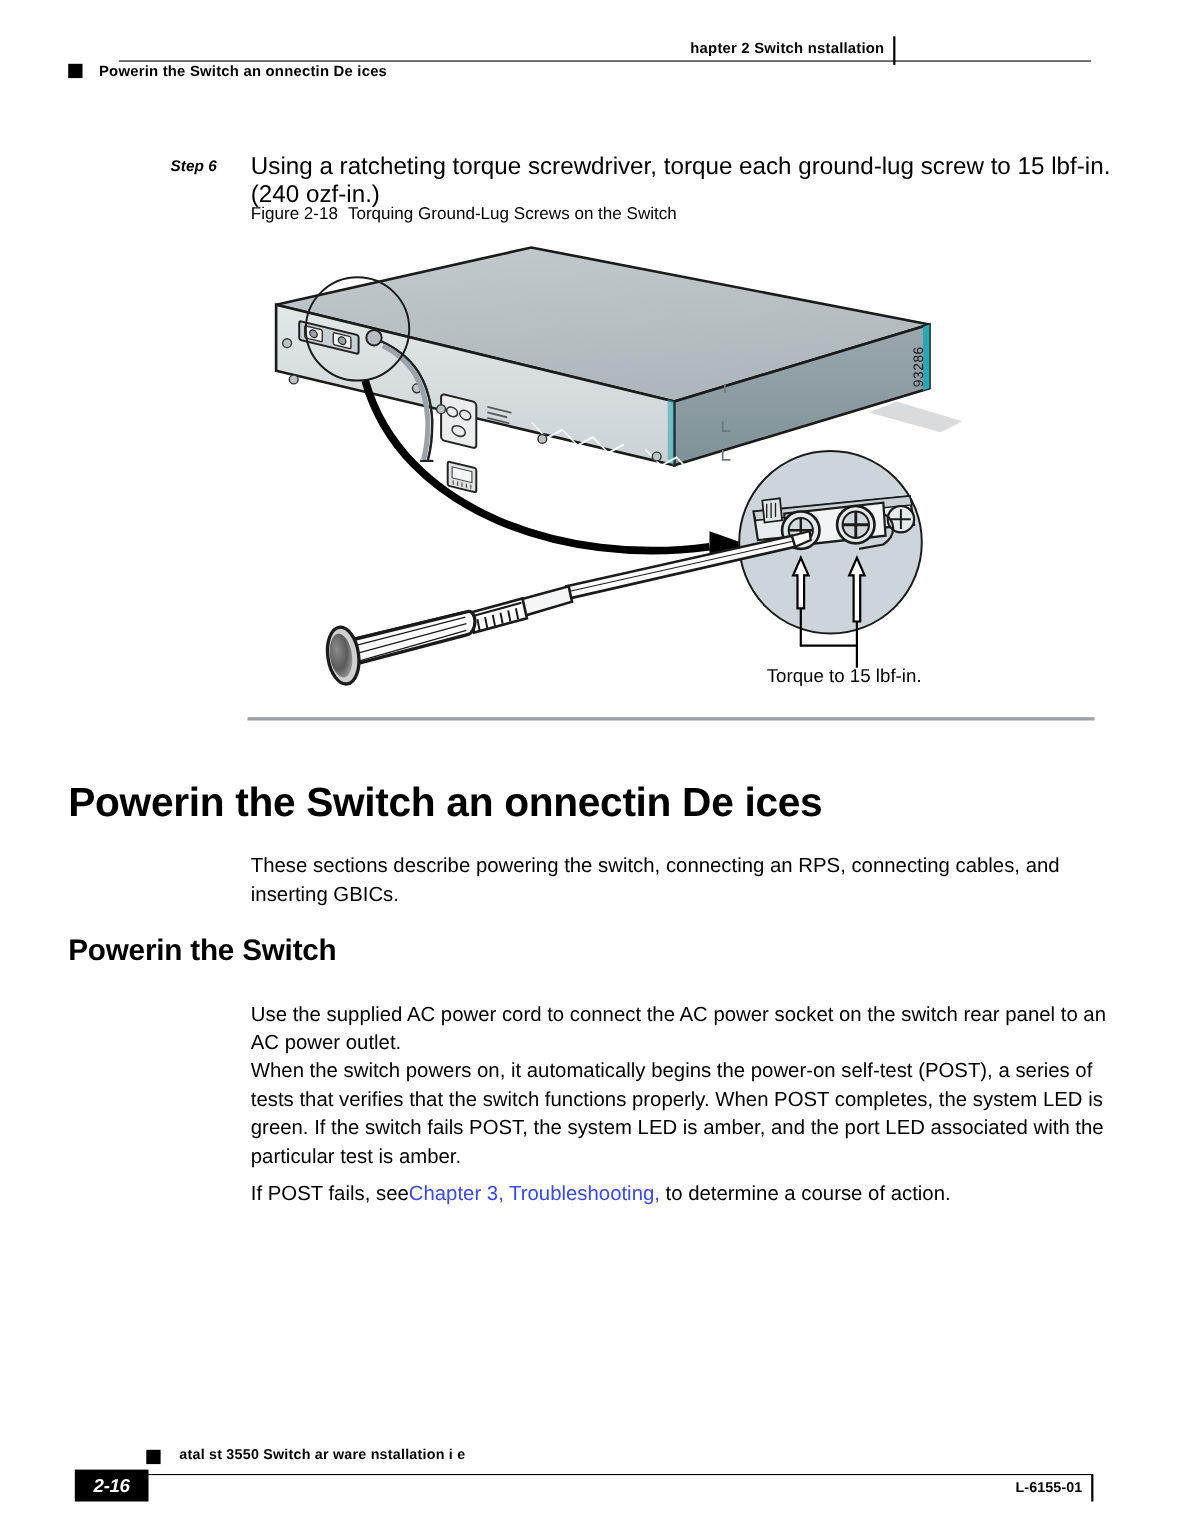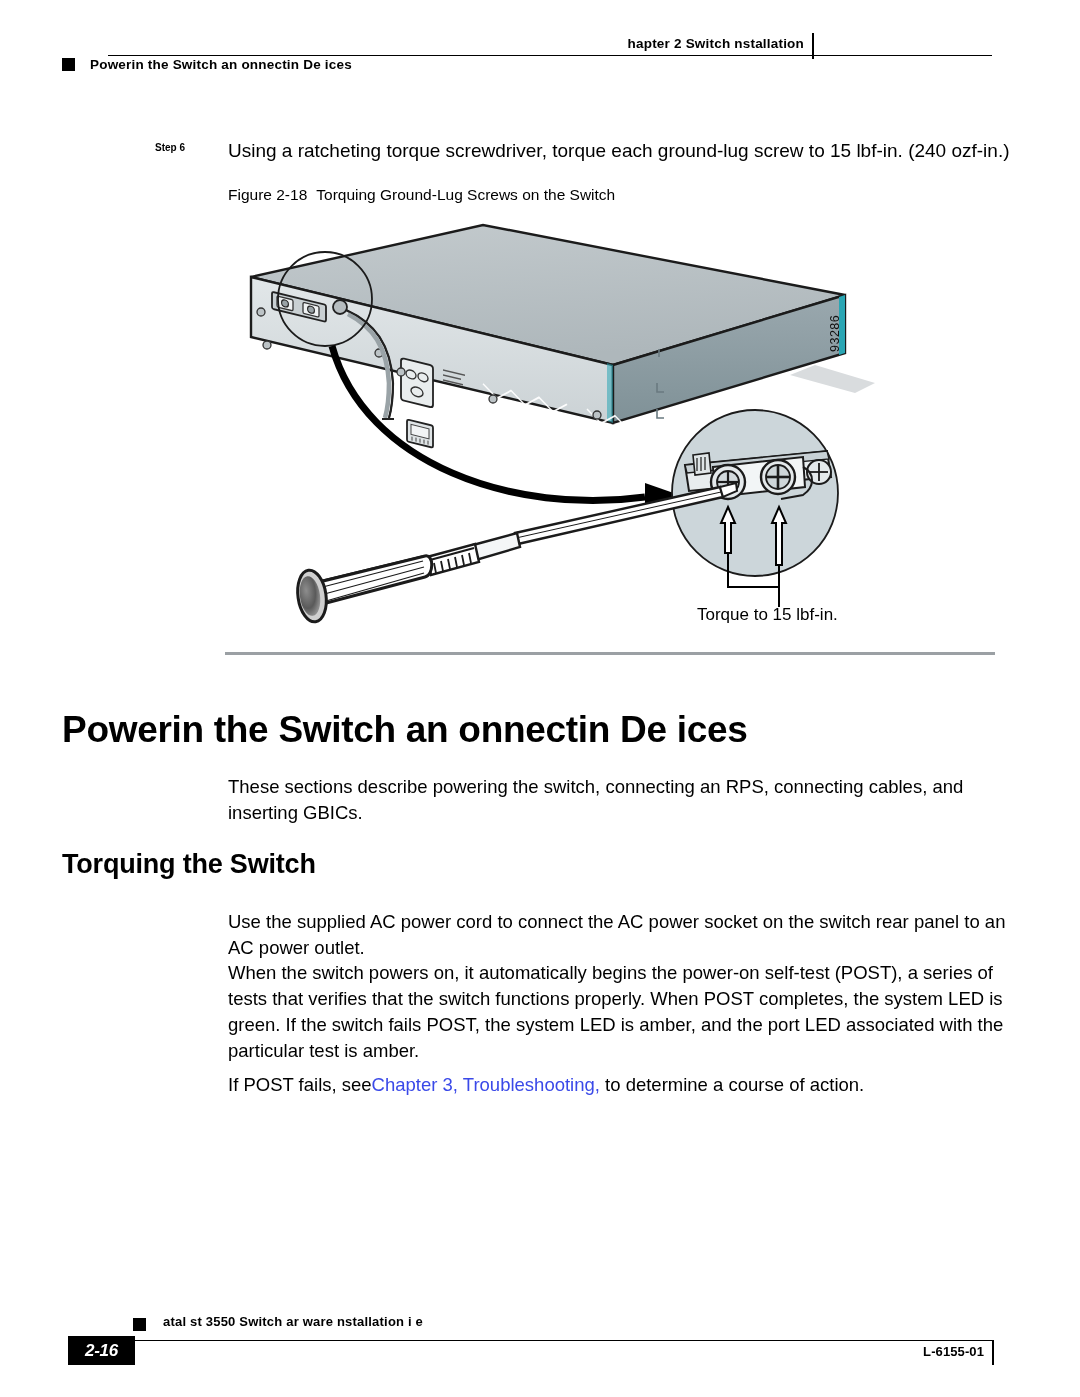--- a/index.html
+++ b/index.html
@@ -71,30 +71,31 @@
   .step-row {
     position: absolute;
     left: 0;
     top: 138px;
     width: 1080px;
   }
   .step-label {
     position: absolute;
     left: 155px;
     top: 4px;
-    font-size: 10px;
-    font-weight: bold;
-    white-space: nowrap;
+    font-size: 14px;
+    font-weight: bold;
+    white-space: nowrap;
+    font-style: italic;
   }
   .step-text {
     position: absolute;
     left: 228px;
     top: 0px;
     width: 790px;
-    font-size: 19px;
+    font-size: 22px;
     line-height: 26px;
   }
 
   
   .fig-caption {
     position: absolute;
     left: 228px;
     top: 186px;
     font-size: 15.5px;
     white-space: nowrap;
@@ -464,21 +465,21 @@
 
 <div class="fig-id">93286</div>
 <div class="torque-note">Torque to 15 lbf-in.</div>
 
 <div class="section-rule"></div>
 
 <div class="h1">Powerin  the Switch an    onnectin  De ices</div>
 
 <div class="para p-intro">These sections describe powering the switch, connecting an RPS, connecting cables, and inserting GBICs.</div>
 
-<div class="h2">Torquing  the Switch</div>
+<div class="h2">Powerin  the Switch</div>
 
 <div class="para p-usecord">Use the supplied AC power cord to connect the AC power socket on the switch rear panel to an AC power outlet.</div>
 
 <div class="para p-post">When the switch powers on, it automatically begins the power-on self-test (POST), a series of tests that verifies that the switch functions properly. When POST completes, the system LED is green. If the switch fails POST, the system LED is amber, and the port LED associated with the particular test is amber.</div>
 
 <div class="para p-postfail"><span>If POST fails, see</span><span class="link">Chapter 3, Troubleshooting,</span><span> to determine a course of action.</span></div>
 
 <div class="footer"></div>
 <div class="footer-bullet"></div>
 <div class="footer-guide">atal st 3550 Switch  ar ware  nstallation   i e</div>

